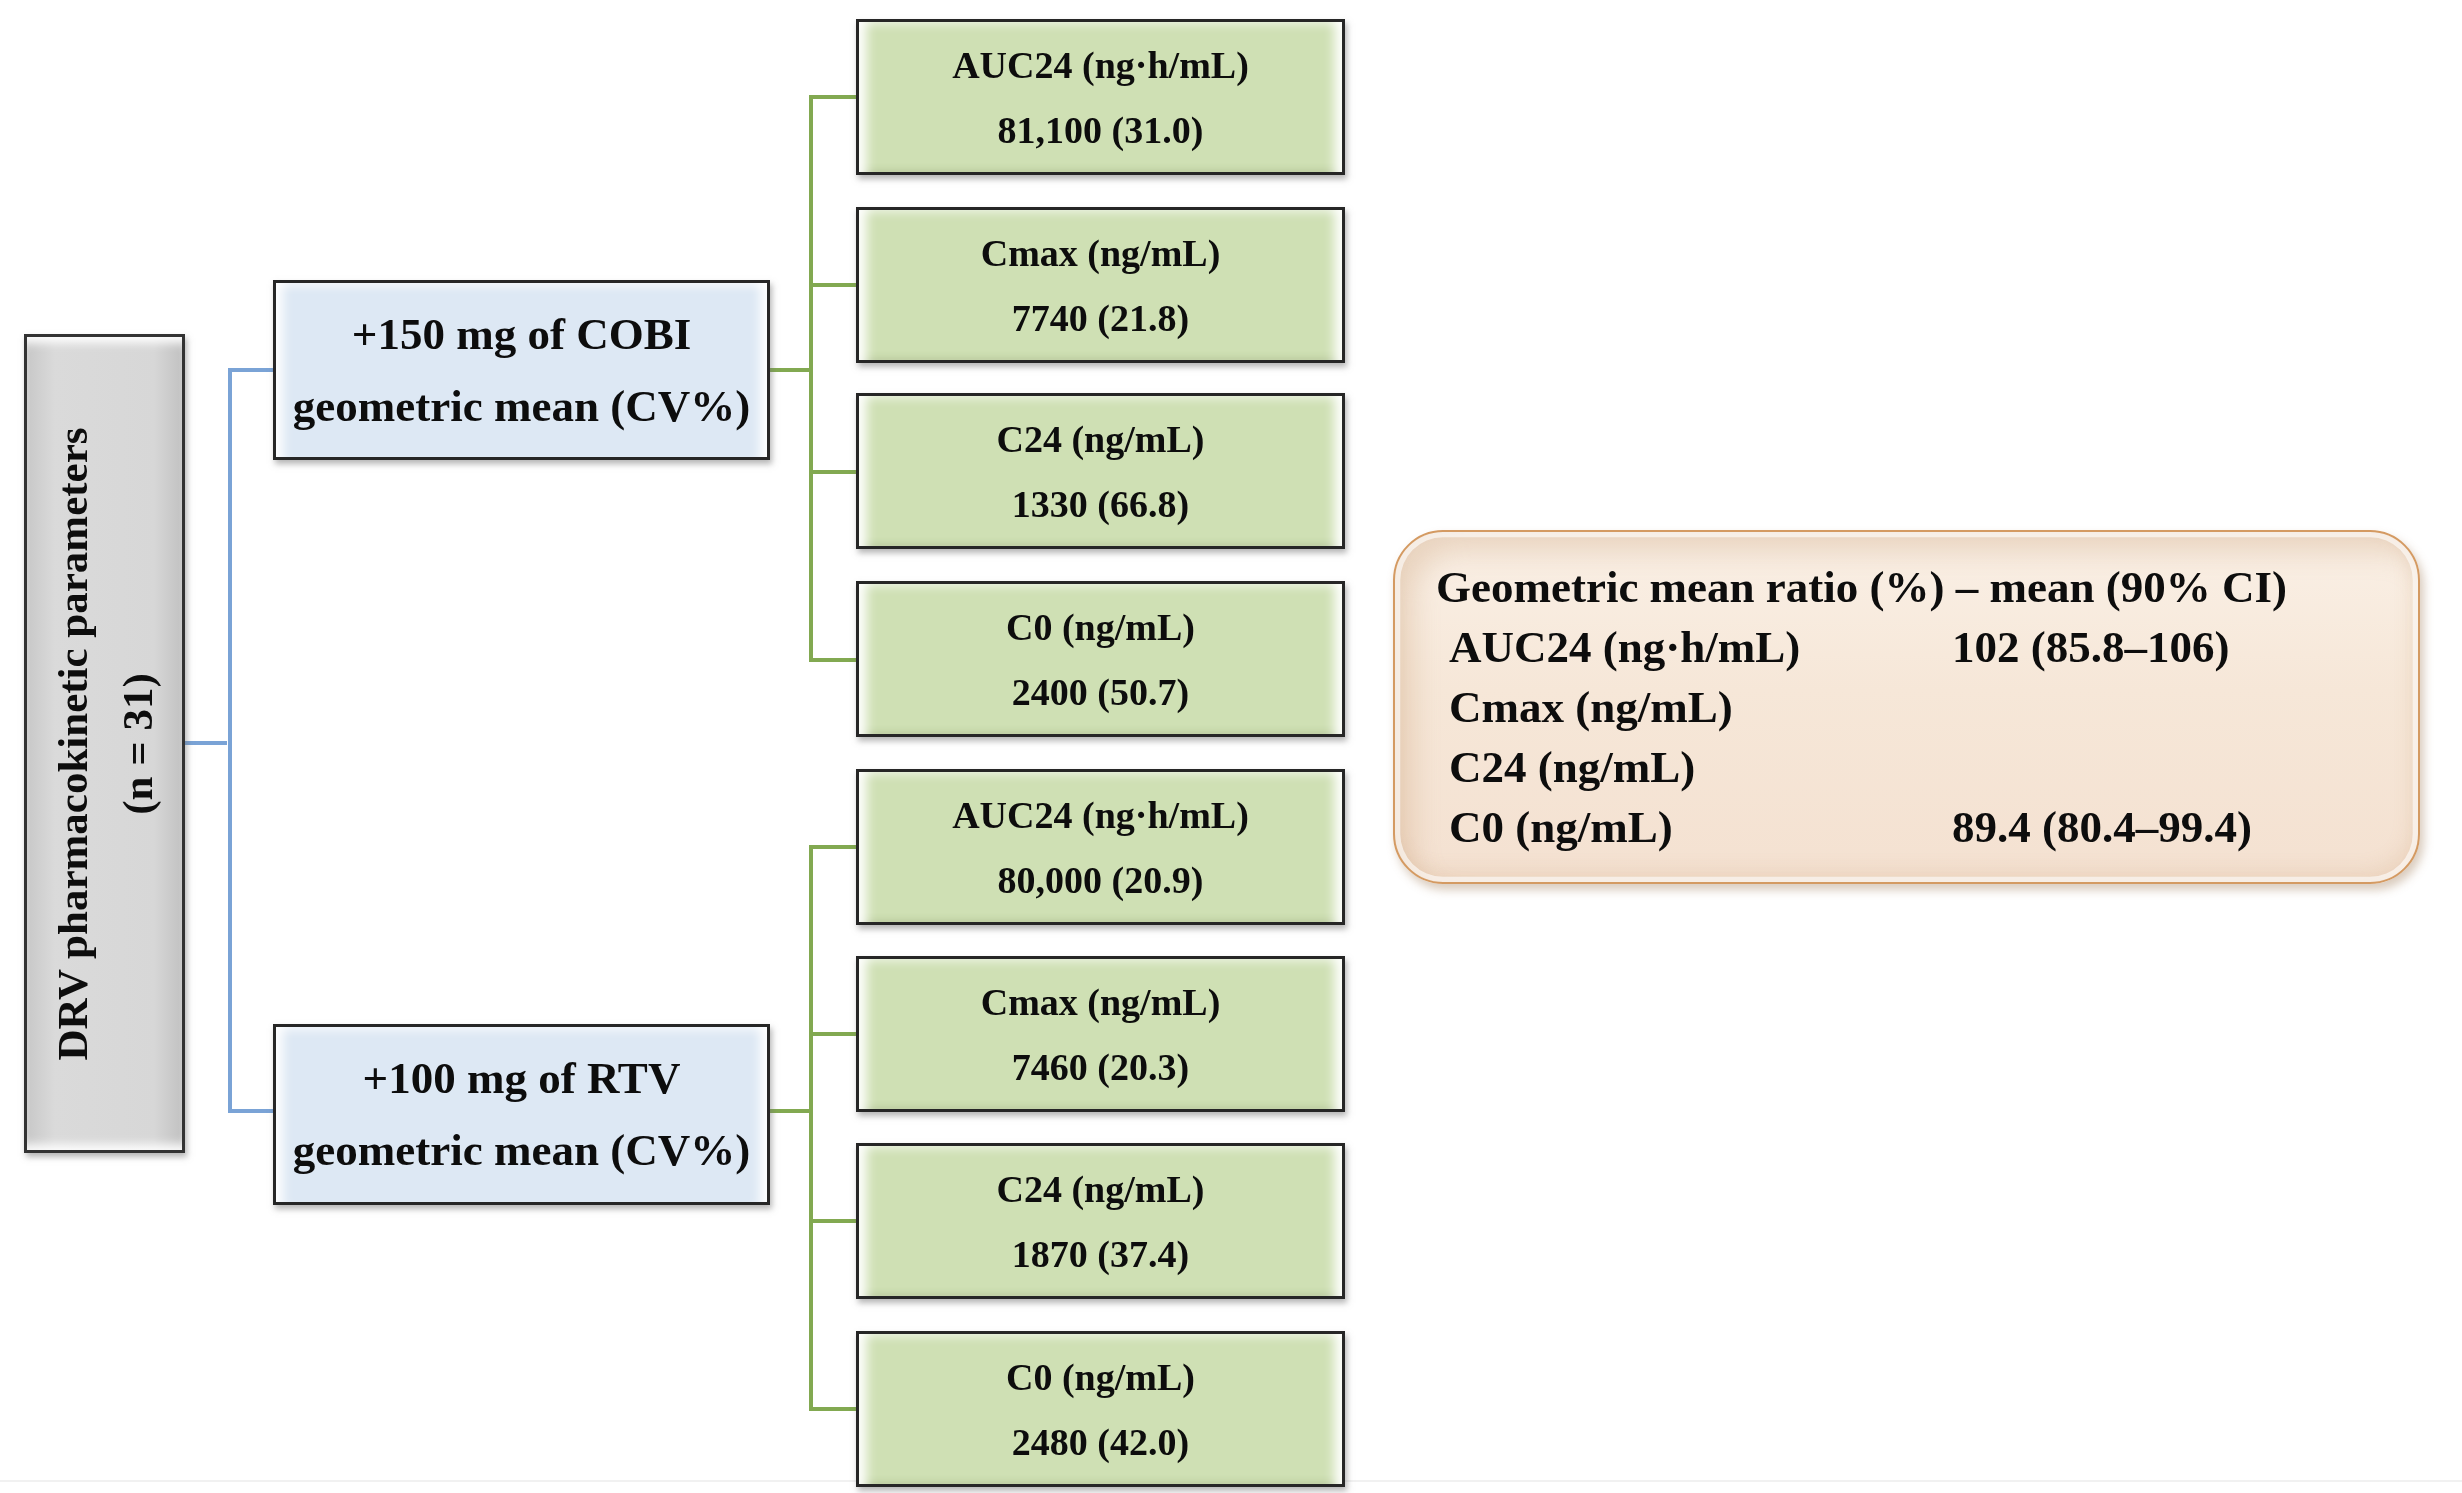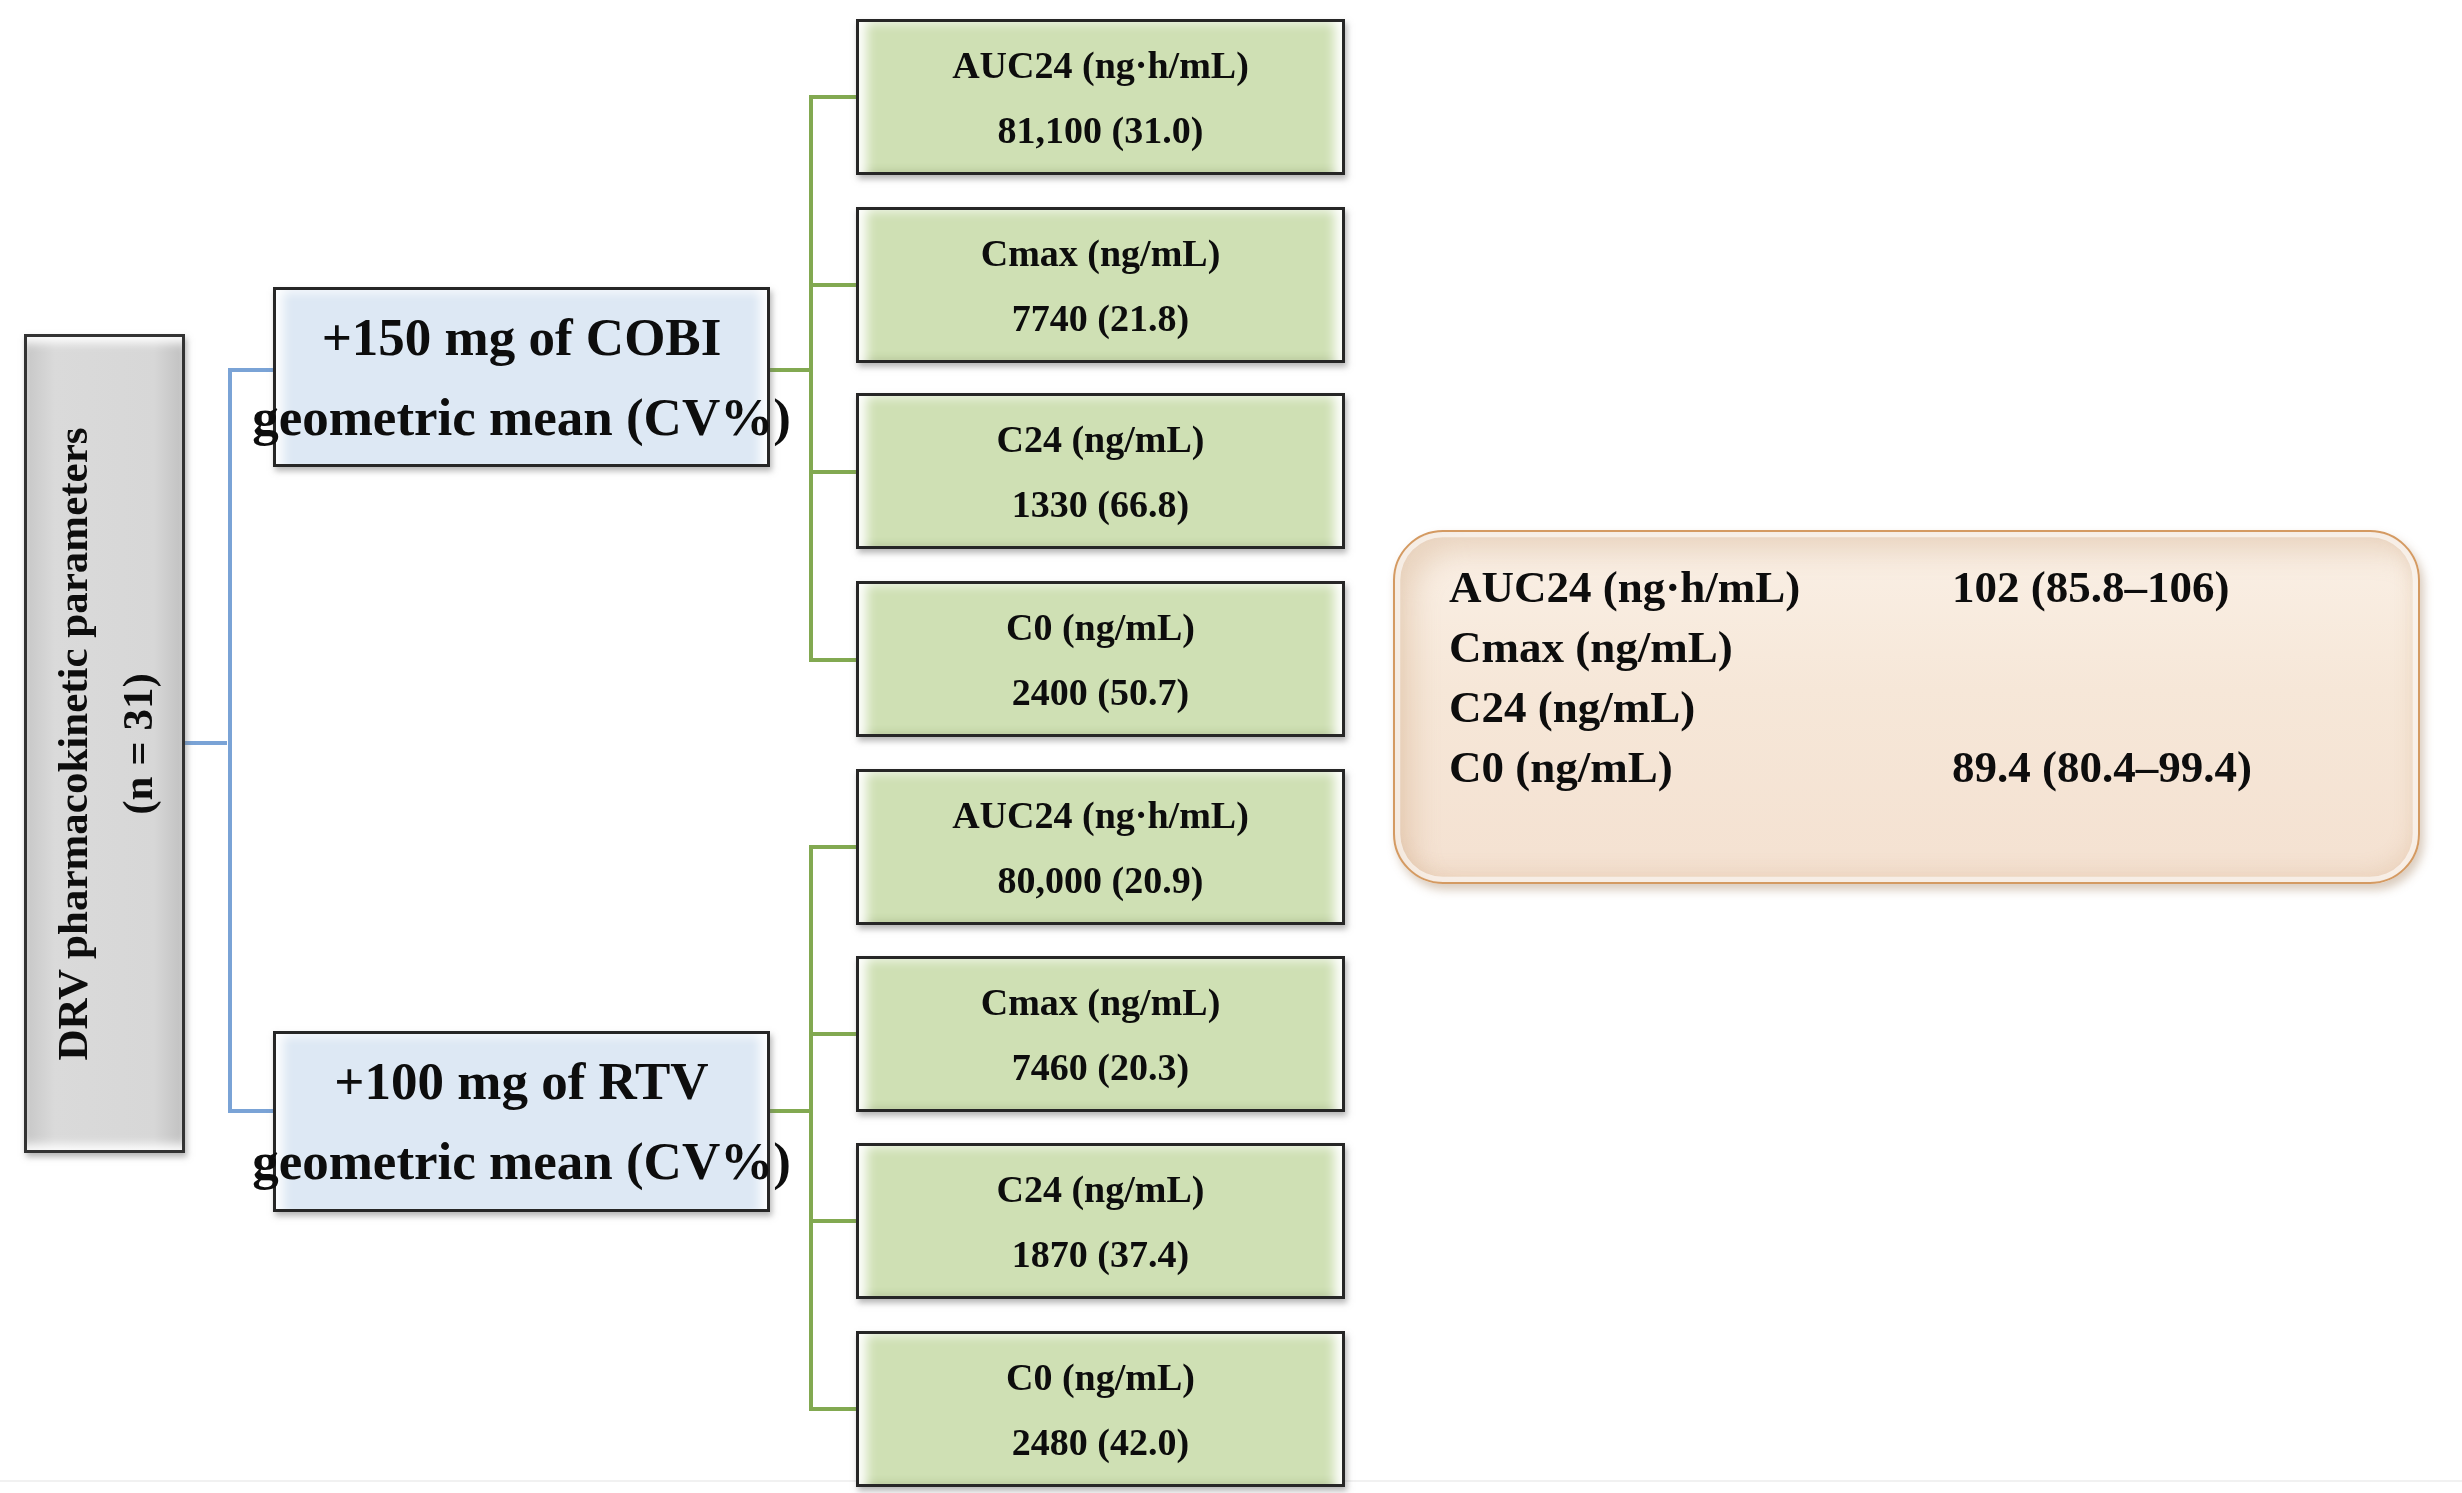--- a/index.html
+++ b/index.html
@@ -41,27 +41,26 @@
     left:50%;top:50%;
     width:819px;height:161px;
     transform:translate(-50%,-50%) rotate(-90deg);
     display:flex;flex-direction:column;justify-content:center;align-items:center;
     font-size:43px;line-height:1.5;white-space:nowrap;
   }
   .branch-box{
     left:273px;width:497px;
     background:#dde8f4;
     row-gap:27px;
-    font-size:53px;line-height:1;
+    font-size:45px;line-height:1;
     box-shadow:2.4px 3.5px 6px rgba(110,110,110,.5),
       inset 15.4px 0 10.6px -8.3px rgba(255,255,255,.95),
       inset -15.4px 0 10.6px -8.3px rgba(255,255,255,.95),
       inset 0 10.6px 8.3px -6px rgba(255,255,255,.6);
     white-space:nowrap;
-    margin-top:7px;
   }
   .branch-top{top:280px;height:180px;}
   .branch-bottom{top:1024px;height:181px;}
   .pbox{
     left:856px;width:489px;height:156px;
     background:#cfe0b4;
     row-gap:27px;
     font-size:38px;line-height:1;
     border-width:3px;
     box-shadow:2.4px 3.5px 6px rgba(110,110,110,.5),
@@ -164,20 +163,21 @@
   <div class="rbox pbox" style="top:1143px;">
     <div>C24 (ng/mL)</div>
     <div>1870 (37.4)</div>
   </div>
   <div class="rbox pbox" style="top:1331px;">
     <div>C0 (ng/mL)</div>
     <div>2480 (42.0)</div>
   </div>
 
   <div class="ratio-panel">
+    <div class="ratio-title">Geometric mean ratio (%) – mean (90% CI)</div>
     <div class="ratio-row">
       <span class="ratio-param">AUC24 (ng·h/mL)</span>
       <span class="ratio-value">102 (85.8–106)</span>
     </div>
     <div class="ratio-row">
       <span class="ratio-param">Cmax (ng/mL)</span>
     </div>
     <div class="ratio-row">
       <span class="ratio-param">C24 (ng/mL)</span>
     </div>

